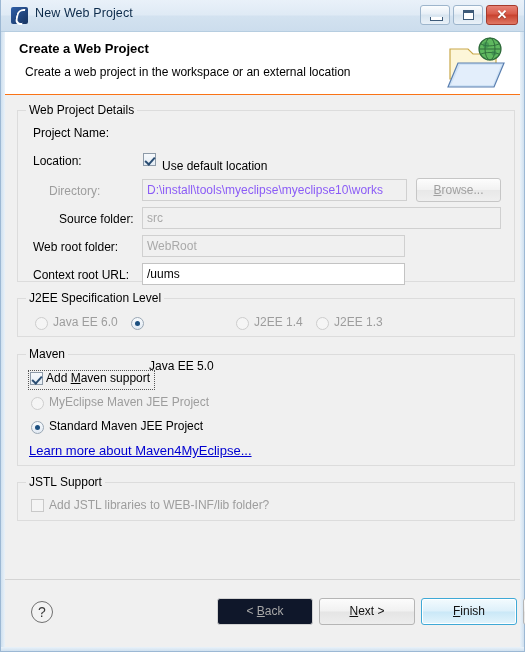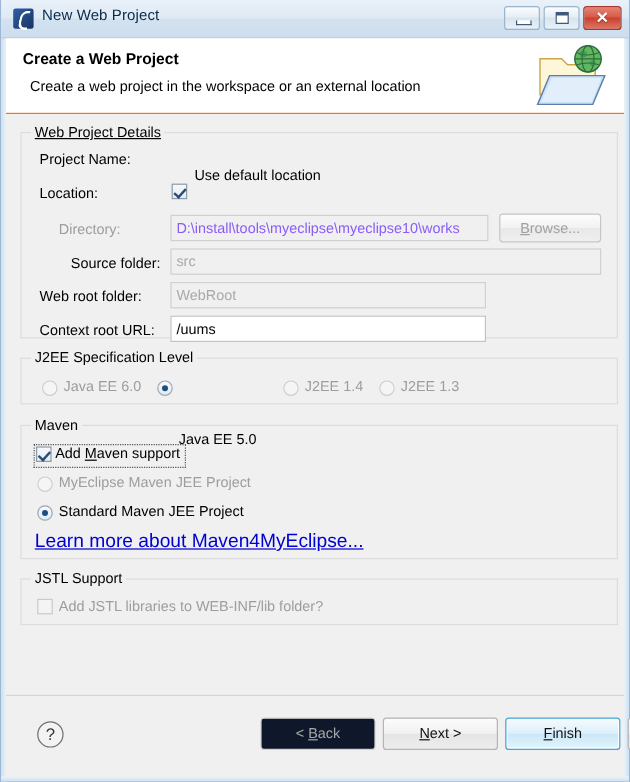--- a/index.html
+++ b/index.html
@@ -117,21 +117,21 @@
     position: absolute;
     margin: 0; padding: 0;
     border: 1px solid #dcdcdc;
     background: transparent;
   }
   fieldset.group > legend {
     margin-left: 8px; padding: 0 3px;
     font-size: 12px; color: #000000;
   }
 
-  #grp-details  { left: 12px; top: 8px;   width: 496px; height: 177px; text-decoration: underline; }
+  #grp-details  { left: 12px; top: 8px;   width: 496px; height: 177px; }
   #grp-j2ee     { left: 12px; top: 196px; width: 496px; height: 44px;  }
   #grp-maven    { left: 12px; top: 252px; width: 496px; height: 117px; }
   #grp-jstl     { left: 12px; top: 380px; width: 496px; height: 44px;  }
 
   .lbl {
     position: absolute;
     font-size: 12px; color: #000000;
     white-space: nowrap;
   }
   .lbl.dim { color: #9d9d9d; }
@@ -196,21 +196,21 @@
   }
   .rb.disabled { border-color: #cdcdcd; background: #f5f5f5; }
 
   .focus-ring {
     position: absolute;
     border: 1px dotted #555555;
   }
 
   .link {
     position: absolute;
-    font-size: 16px; color: #0000d0;
+    font-size: 13px; color: #0000d0;
     text-decoration: underline;
     white-space: nowrap;
     cursor: pointer;
   }
 
   
   #buttonbar {
     position: absolute; left: 4px; right: 4px; bottom: 4px; height: 67px;
     background: #f0f0f0;
     border-top: 1px solid #d4d4d4;
@@ -293,21 +293,21 @@
   <div id="content">
 
     <fieldset class="group" id="grp-details">
       <legend>Web Project Details</legend>
     </fieldset>
 
     <div class="lbl" style="left:28px; top:31px;">Project Name:</div>
 
     <div class="lbl" style="left:28px; top:59px;">Location:</div>
     <div class="cb checked" style="left:138px; top:58px;"></div>
-    <div class="lbl" style="left:157px; top:44px;">Use default location</div>
+    <div class="lbl" style="left:157px; top:64px;">Use default location</div>
 
     <div class="lbl dim" style="left:44px; top:89px;">Directory:</div>
     <div class="tf readonly" style="left:137px; top:84px; width:265px; color:#8b5cf6;">D:\install\tools\myeclipse\myeclipse10\works</div>
     <div class="btn" style="left:411px; top:83px; width:85px;"><span class="u">B</span>rowse...</div>
 
     <div class="lbl" style="left:28px; top:117px;margin-left:26px;">Source folder:</div>
     <div class="tf readonly greytext" style="left:137px; top:112px; width:359px;">src</div>
 
     <div class="lbl" style="left:28px; top:145px;">Web root folder:</div>
     <div class="tf readonly greytext" style="left:137px; top:140px; width:263px;">WebRoot</div>

